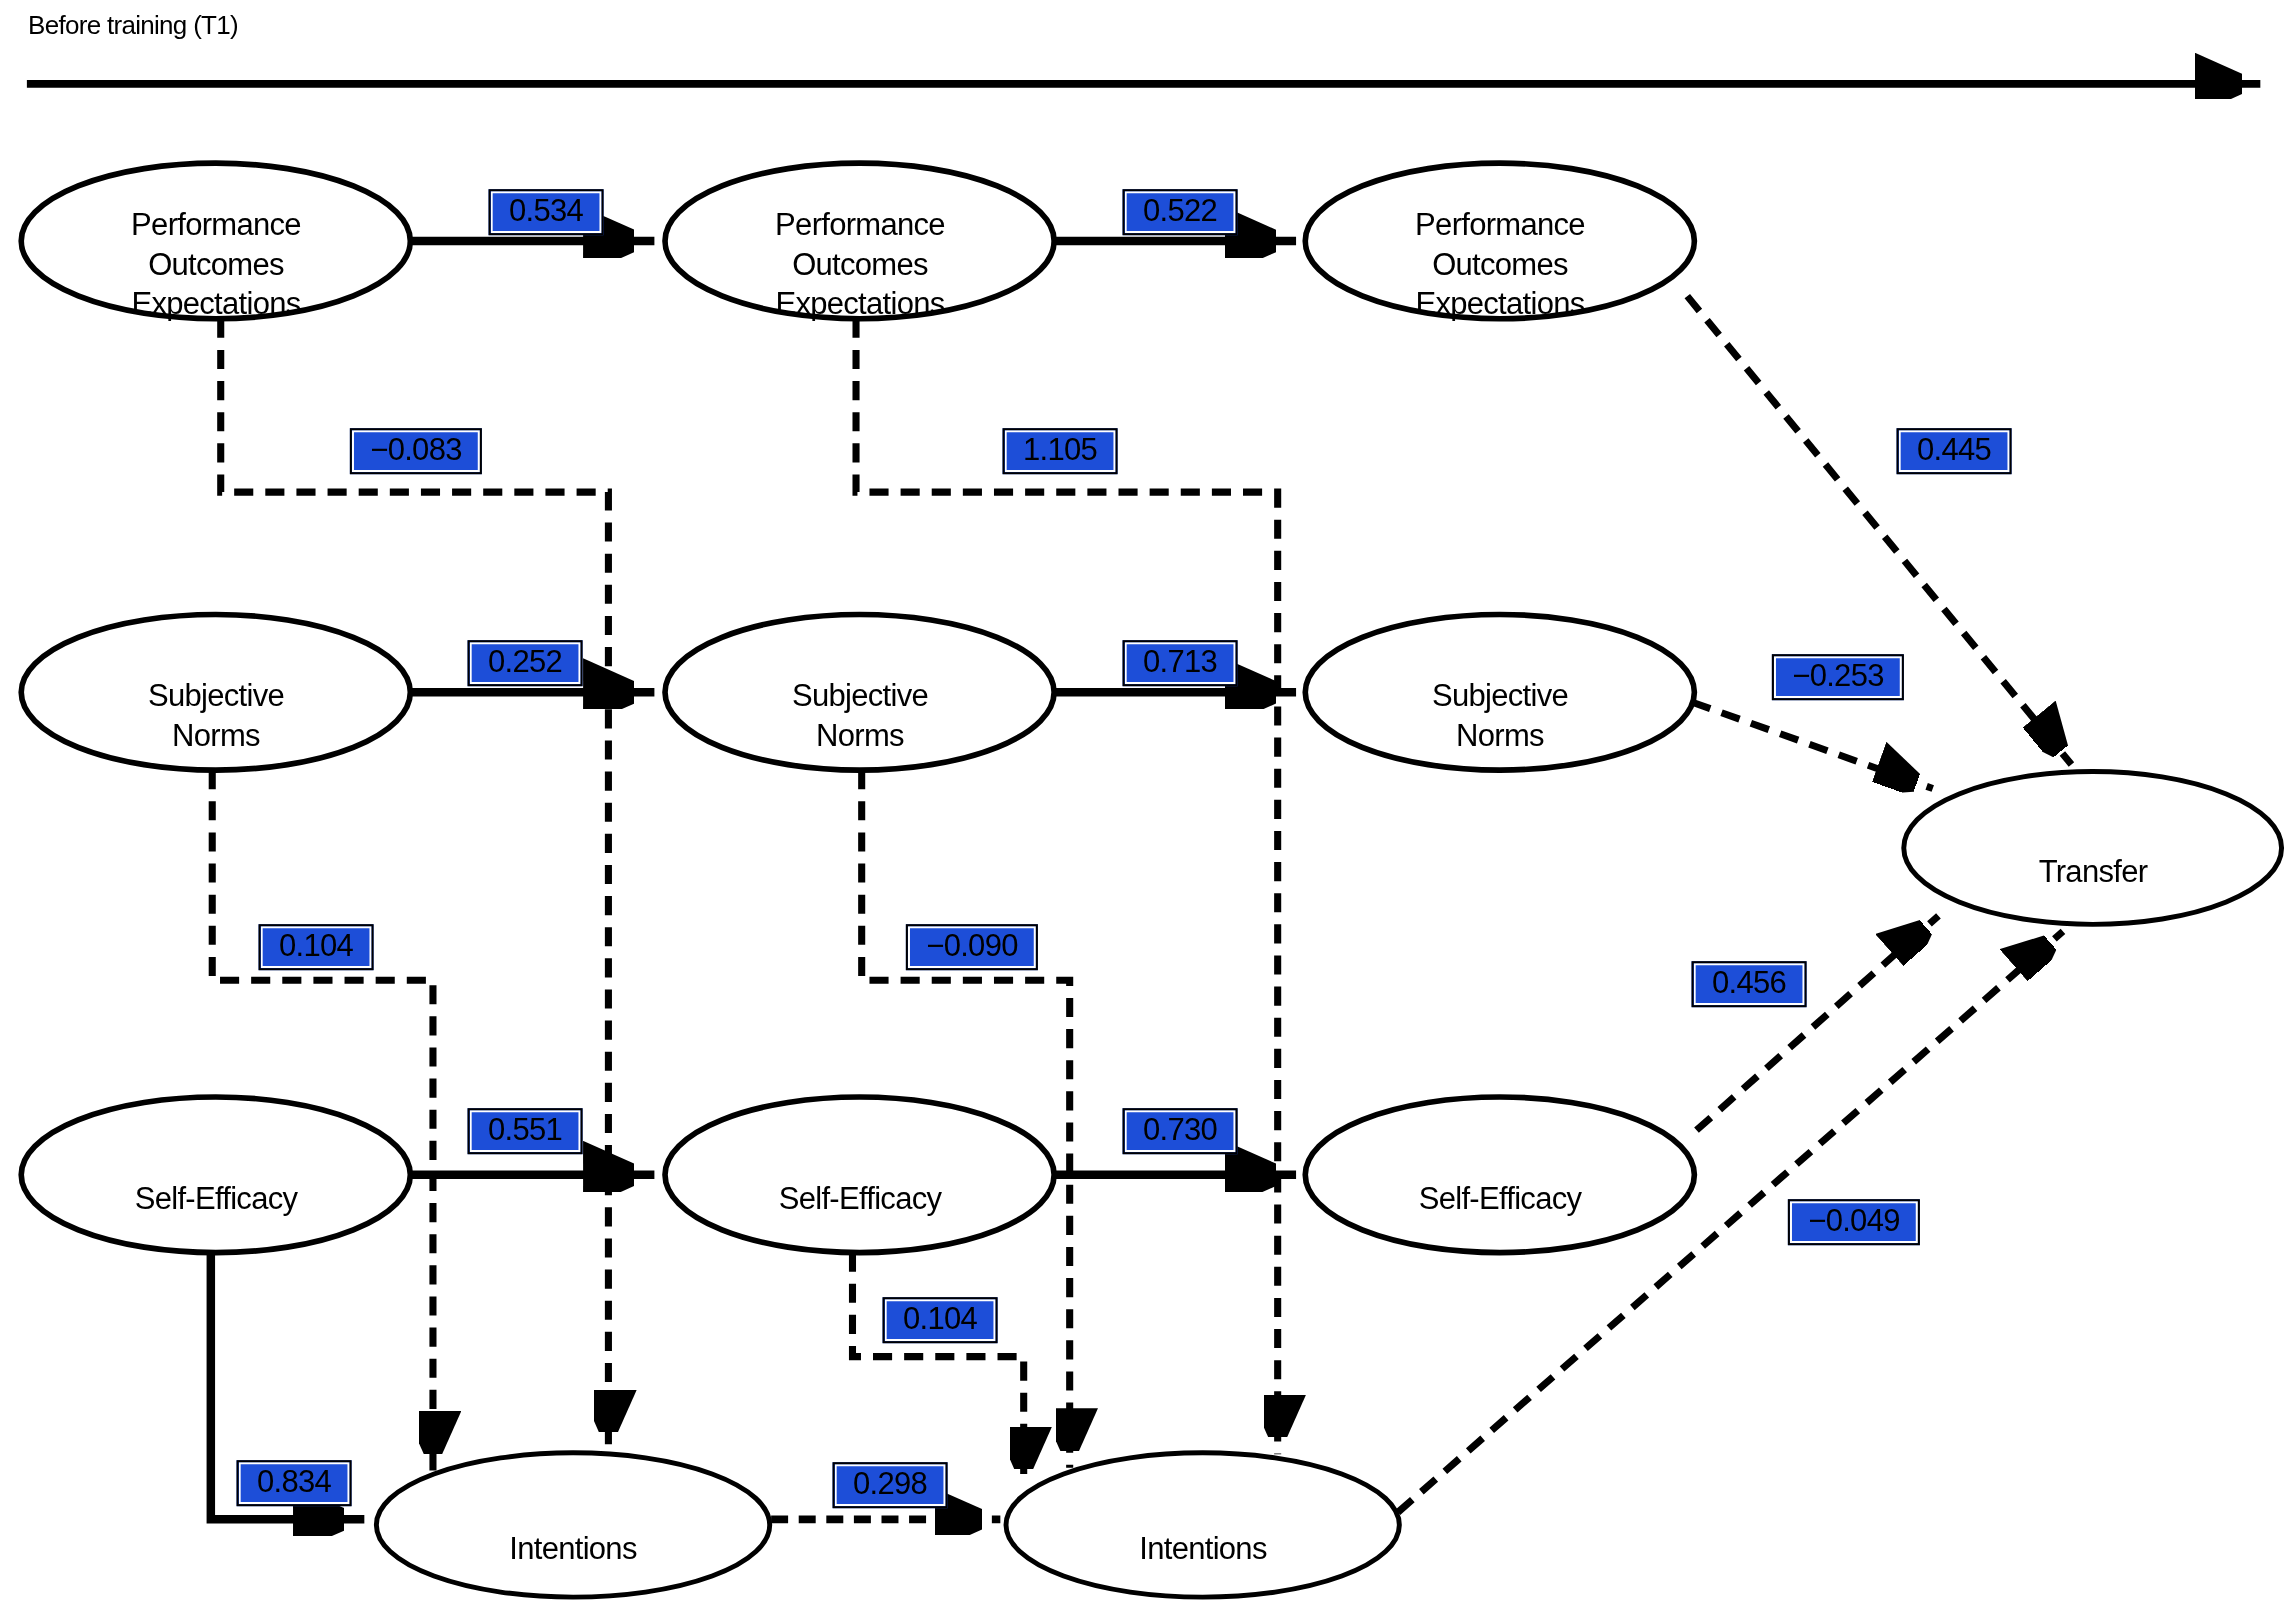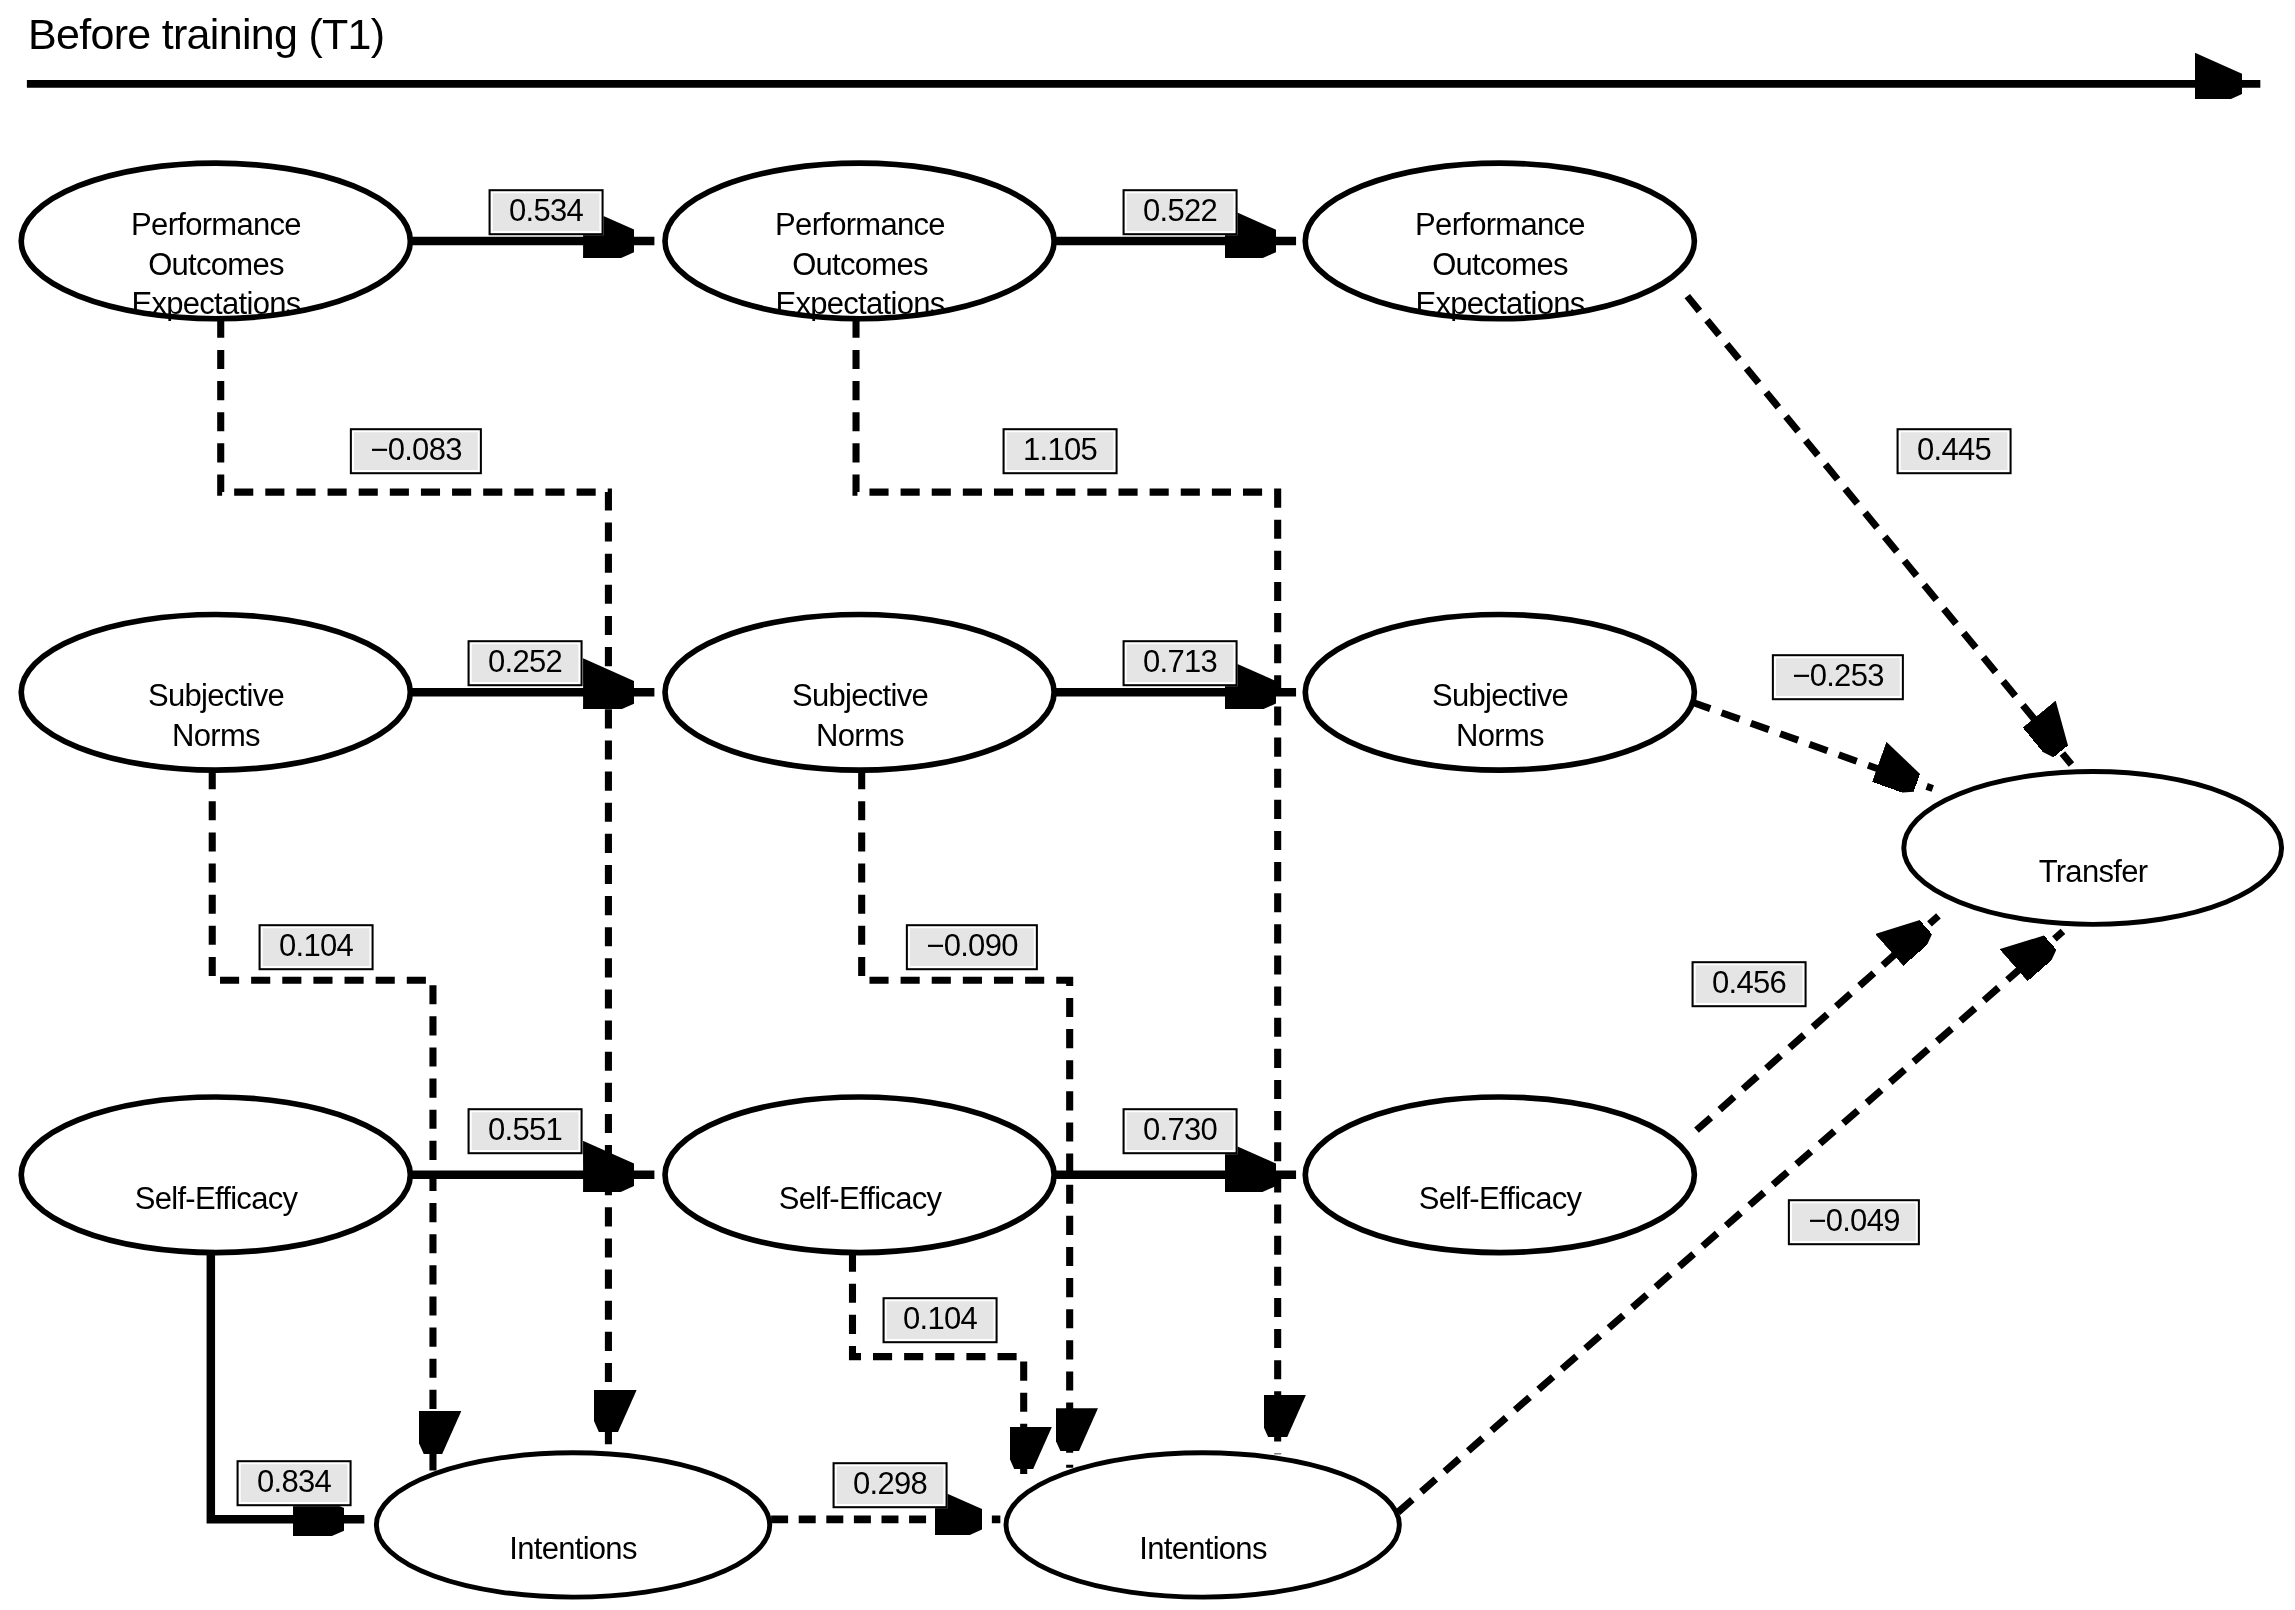--- a/index.html
+++ b/index.html
@@ -7,34 +7,34 @@
     position:relative;
     width:2295px;height:1611px;
     background:#ffffff;
     font-family:"Liberation Sans", sans-serif;
     color:#000;
     overflow:hidden;
   }
   svg.wires{position:absolute;left:0;top:0;z-index:1;}
   .hdr{
     position:absolute;z-index:3;top:10px;
-    font-size:43px;letter-spacing:-0.7px;white-space:nowrap;
+    font-size:26px;letter-spacing:-0.7px;white-space:nowrap;
   }
   .nodelabel{
     position:absolute;z-index:2;
     transform:translate(-50%,-50%);
     text-align:center;
     font-size:31px;line-height:1.28;letter-spacing:-0.7px;
     white-space:nowrap;
     margin-top:24px;
   }
   .coef{
     position:absolute;z-index:4;
     transform:translate(-50%,-50%);
-    background:#e5e5e5;
+    background:#1d4ed8;
     border:2.8px solid #000;
     box-shadow:inset 0 0 0 2.1px #fff;
     padding:2.1px 18.4px 3.5px 18.4px;
     font-size:31px;letter-spacing:-0.7px;
     white-space:nowrap;
   }
 </style>
 </head>
 <body>
 

